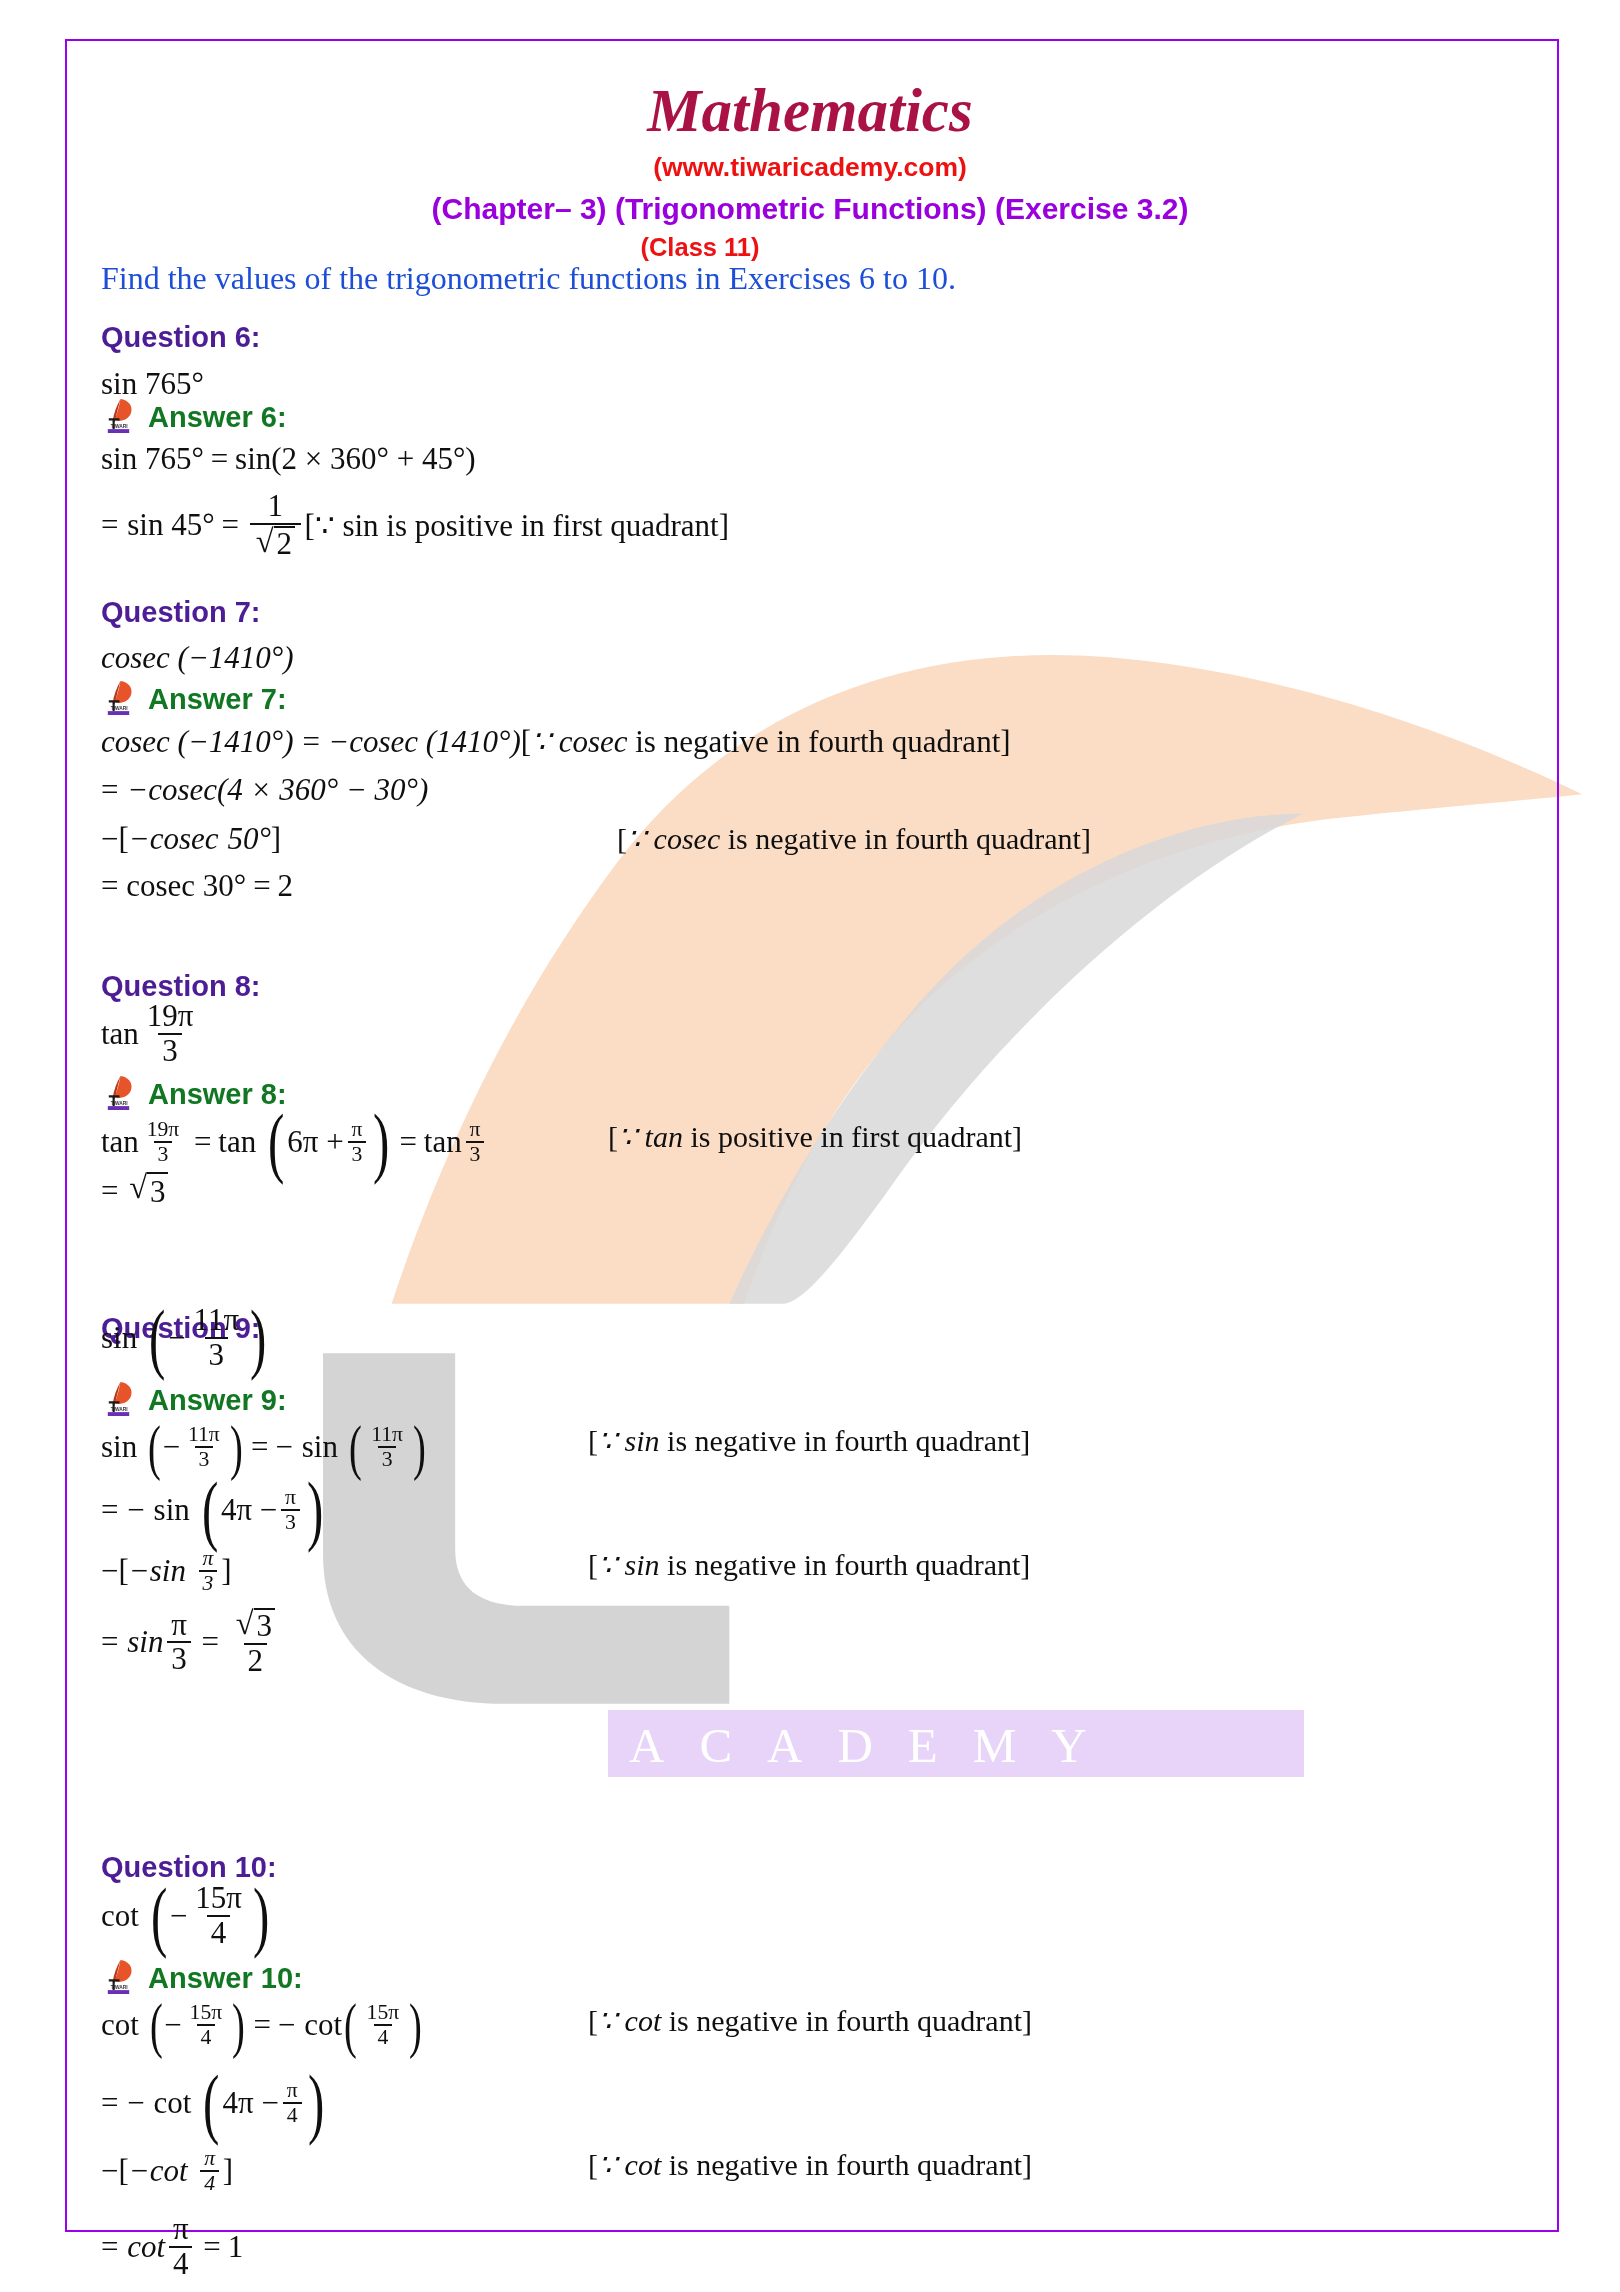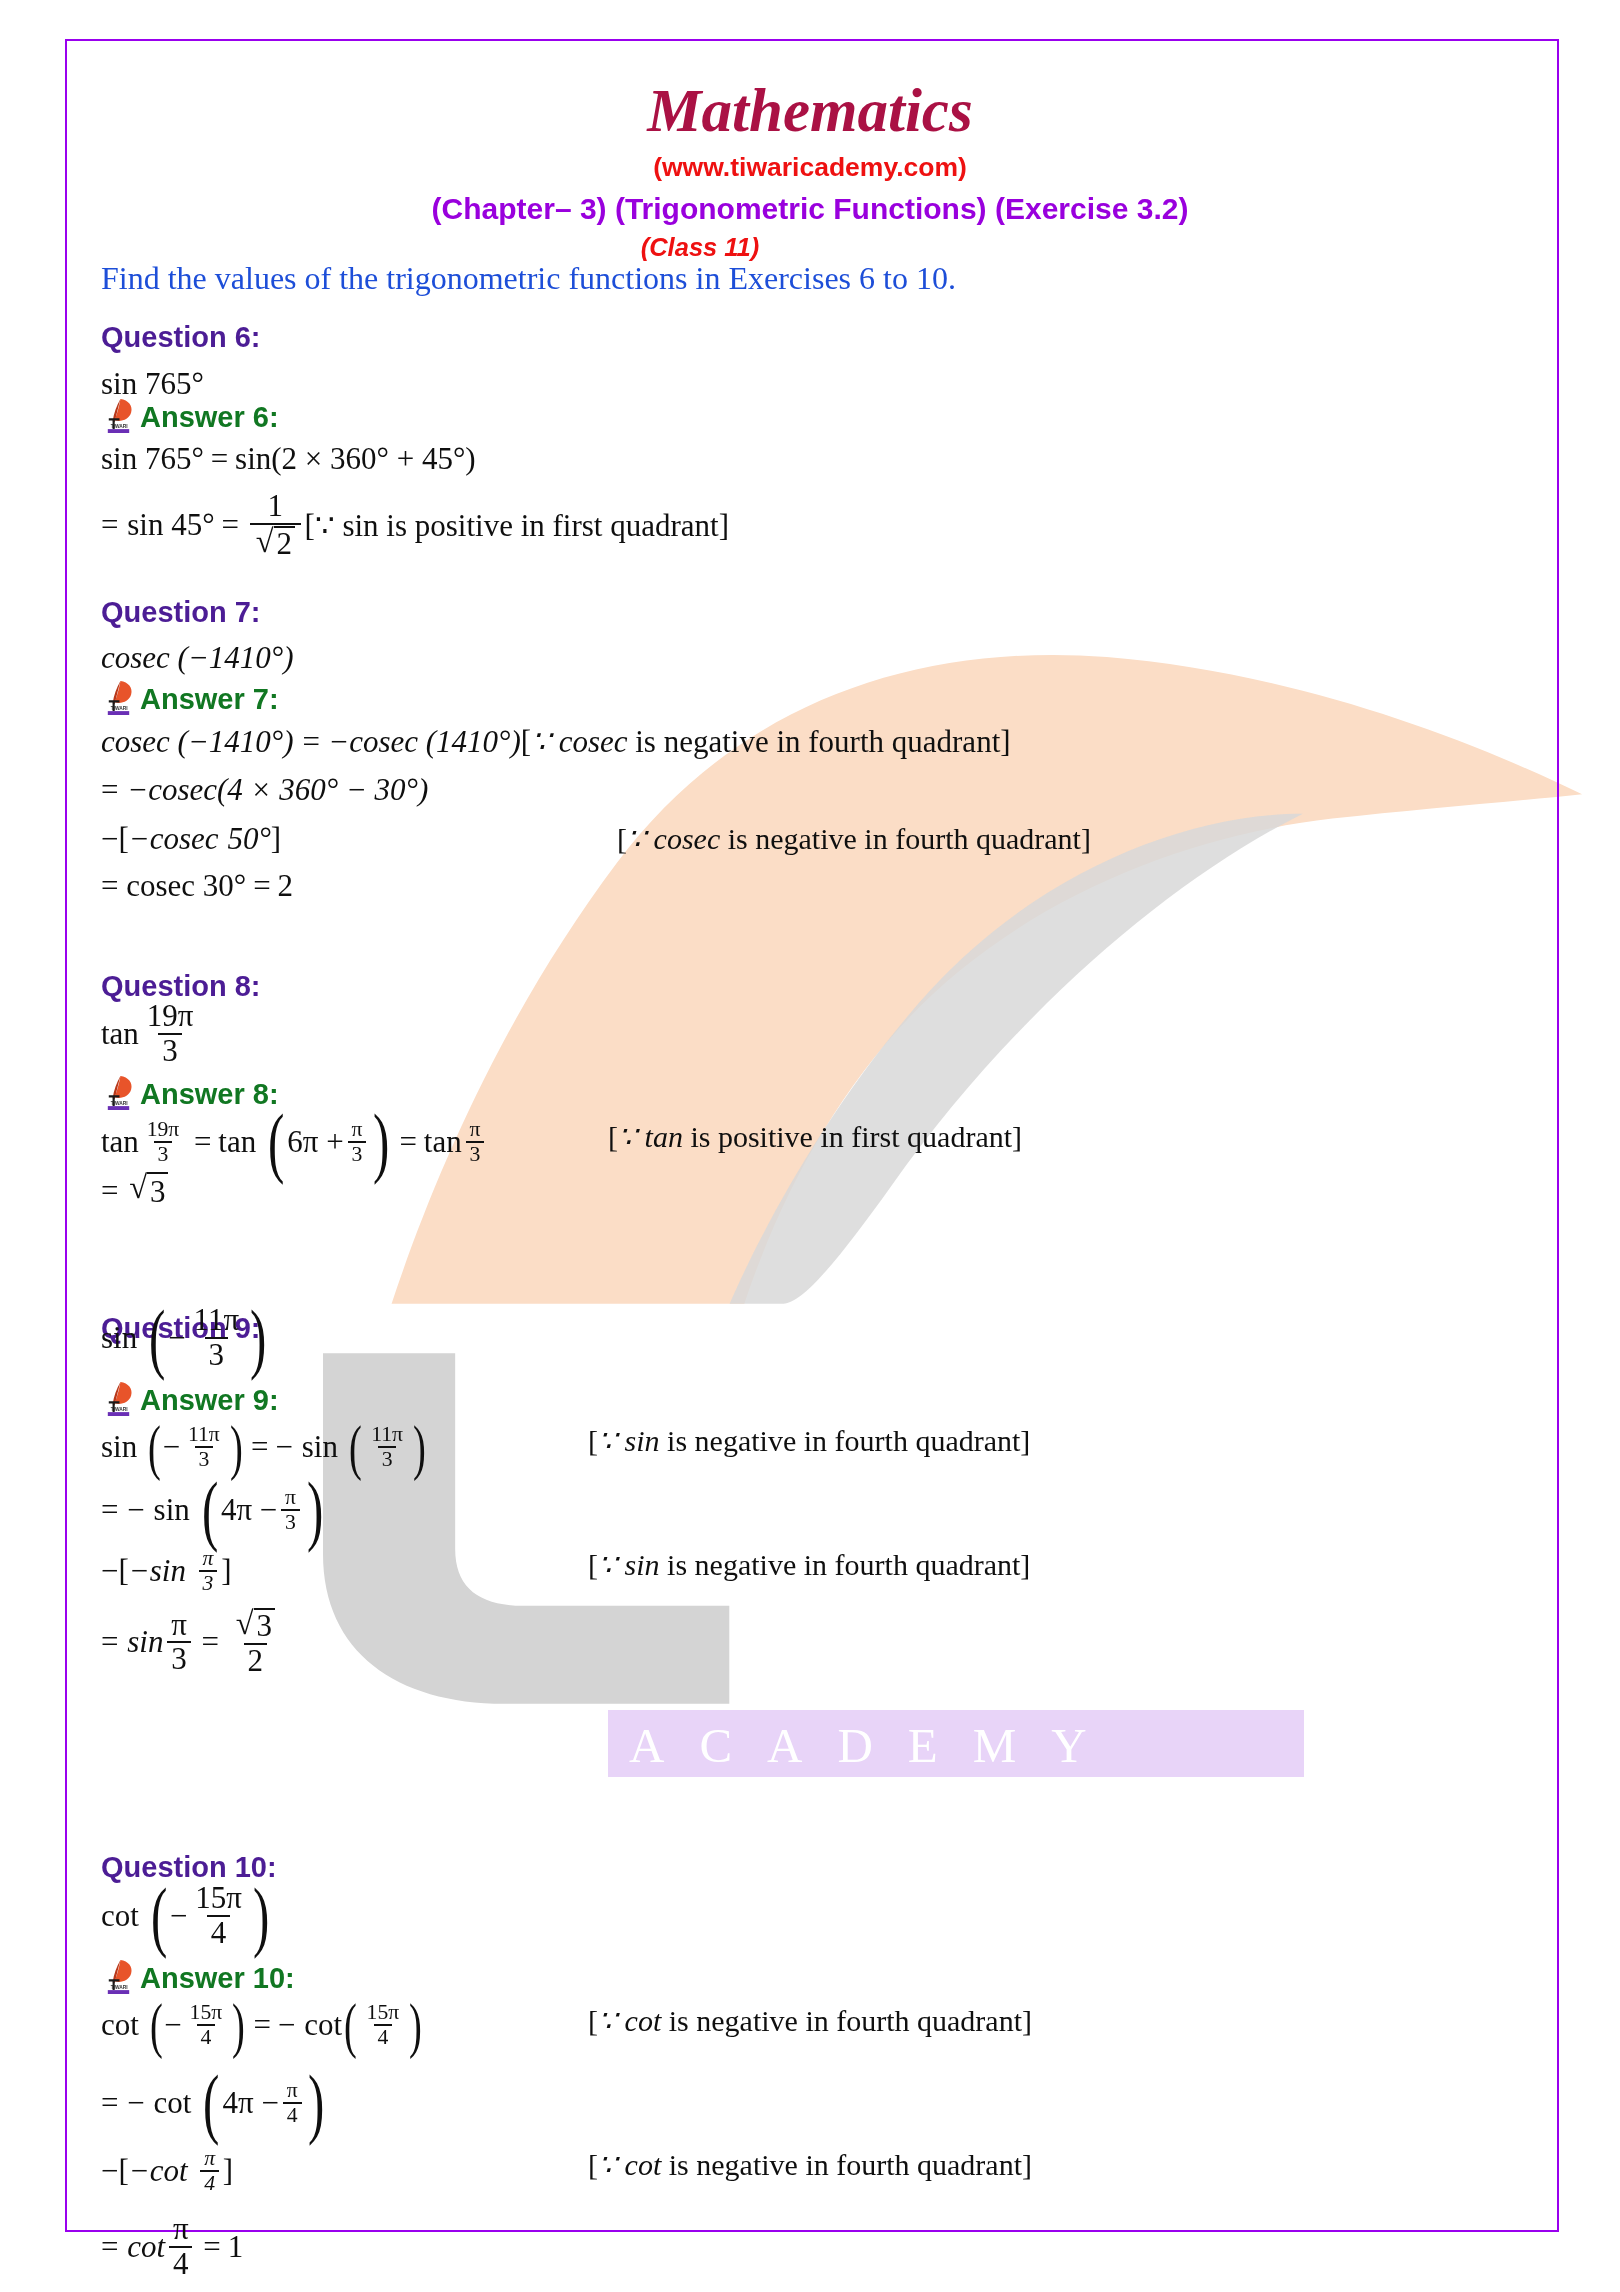--- a/index.html
+++ b/index.html
@@ -108,21 +108,20 @@
   }
   .doc-class {
     position: absolute;
     left: 0; top: 233px;
     width: 1400px;
     text-align: center;
     font-family: "Liberation Sans", sans-serif;
     font-weight: bold;
     font-size: 25.5px;
     color: #ee1111;
-    font-style: italic;
   }
   
   .intro {
     position: absolute;
     left: 101px;
     top: 260px;
     font-size: 32px;
     color: #1d4ed8;
   }
   .q-head {
@@ -135,21 +134,21 @@
   }
   .a-head {
     position: absolute;
     left: 101px;
     font-family: "Liberation Sans", sans-serif;
     font-weight: bold;
     font-size: 29px;
     color: #117722;
     display: flex;
     align-items: flex-end;
-    gap: 4px;
+    gap: 12px;
   }
   .a-head .a-label { line-height: 33px; }
   .expr {
     position: absolute;
     left: 101px;
     font-size: 31px;
     color: #0f0f0f;
     white-space: nowrap;
     display: flex;
     align-items: center;

